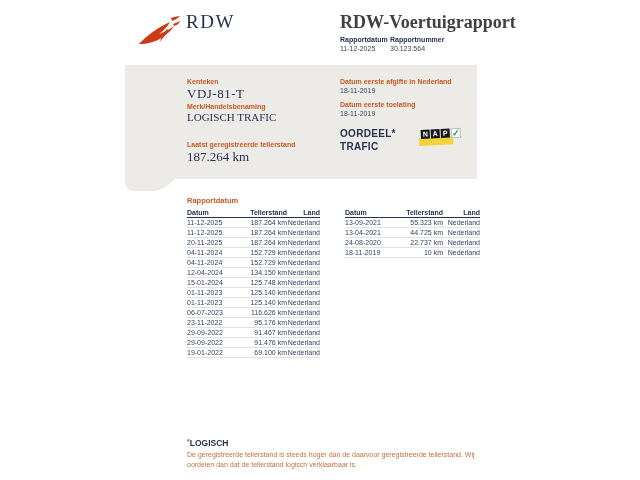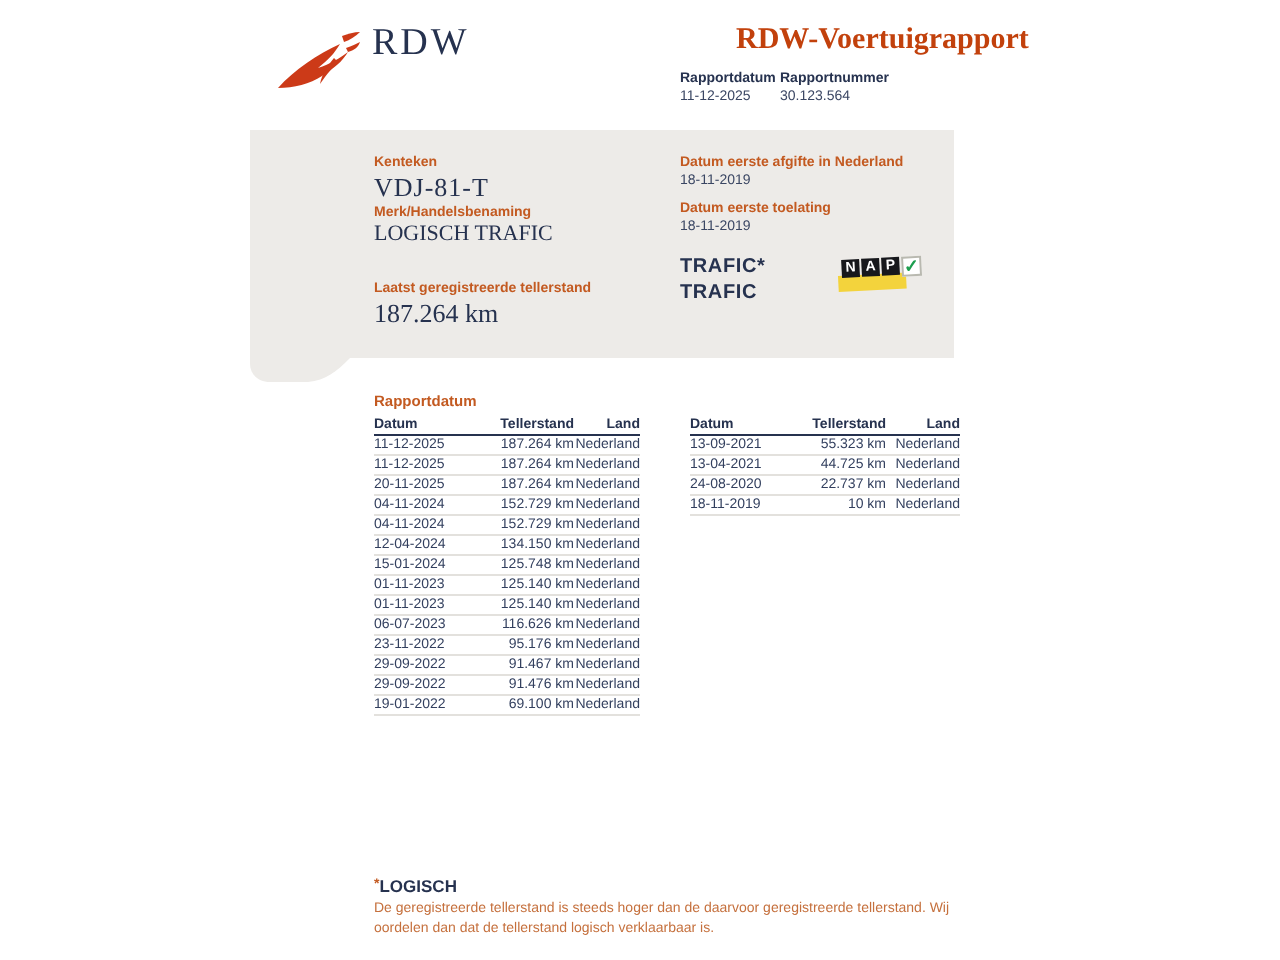--- a/index.html
+++ b/index.html
@@ -9,21 +9,21 @@
     font-family:"Liberation Sans", sans-serif; color:#24304f; overflow:hidden;
   }
   
   .logo-mark { position:absolute; left:137px; top:15px; width:44px; height:33px; }
   .logo-word {
     position:absolute; left:186px; top:11px;
     font-family:"Liberation Serif", serif; font-size:19px; letter-spacing:1.5px; color:#26324f;
   }
   .report-title {
     position:absolute; left:340px; top:12px;
-    font-family:"Liberation Serif", serif; font-weight:bold; font-size:15px; color:#c2410c;margin-left:28px;
+    font-family:"Liberation Serif", serif; font-weight:bold; font-size:18px; color:#404040;
   }
   .hmeta-label { position:absolute; top:36px; font-size:7px; font-weight:bold; color:#26324f; }
   .hmeta-value { position:absolute; top:45px; font-size:7px; color:#3a4663; }
   .hm-d { left:340px; } .hm-n { left:390px; }
 
   
   .panel { position:absolute; left:125px; top:65px; width:352px; height:114px; background:#edebe8; }
   .panel-tail { position:absolute; left:125px; top:179px; width:52px; height:13px; }
   .lbl { font-size:7px; font-weight:bold; color:#c35a21; }
   .big-serif { font-family:"Liberation Serif", serif; color:#26324f; }
@@ -103,21 +103,21 @@
   <div class="big-serif p-merk-v">LOGISCH TRAFIC</div>
   <div class="lbl p-tell-l">Laatst geregistreerde tellerstand</div>
   <div class="big-serif p-tell-v">187.264 km</div>
 
   <div class="lbl p-afg-l">Datum eerste afgifte in Nederland</div>
   <div class="p-afg-v">18-11-2019</div>
   <div class="lbl p-toe-l">Datum eerste toelating</div>
   <div class="p-toe-v">18-11-2019</div>
 
   <div class="p-oordeel">
-    <div>TRAFIC*</div>
+    <div>OORDEEL*</div>
     <div>TRAFIC</div>
   </div>
 
   <div class="nap">
     <div class="nap-bar"></div>
     <div class="nap-row">
       <div class="nap-sq">N</div>
       <div class="nap-sq">A</div>
       <div class="nap-sq">P</div>
       <div class="nap-check">✓</div>

